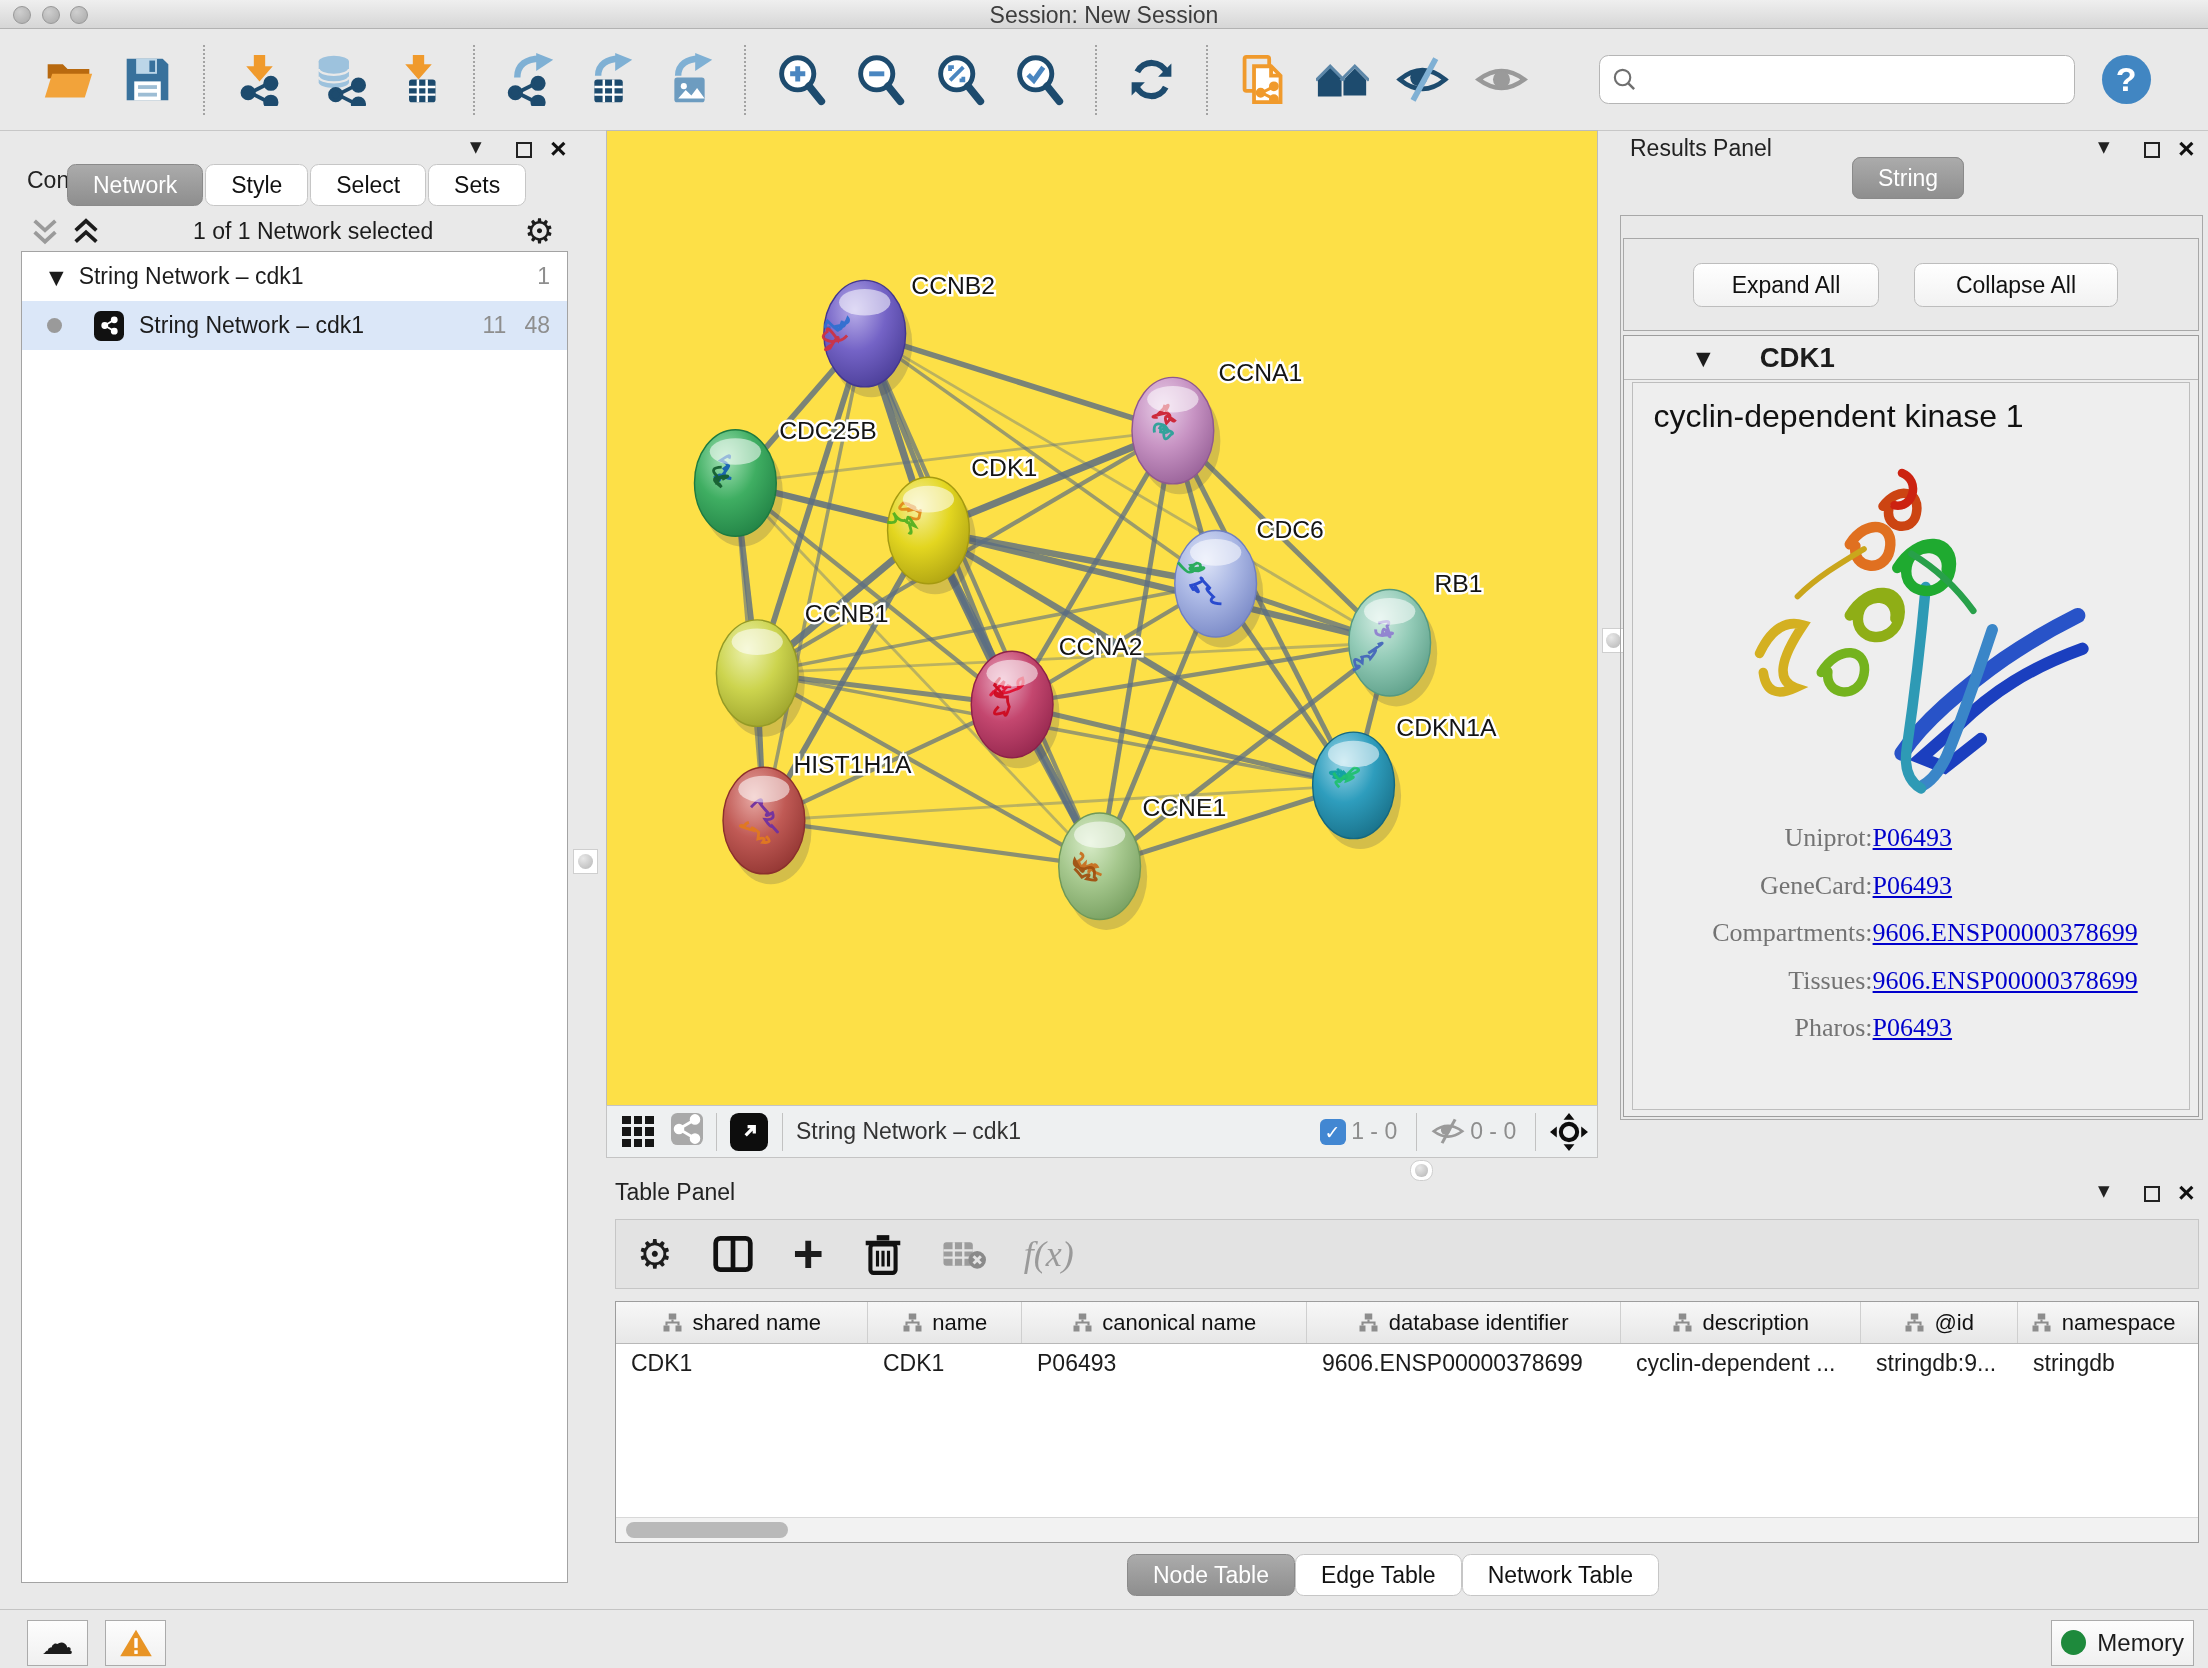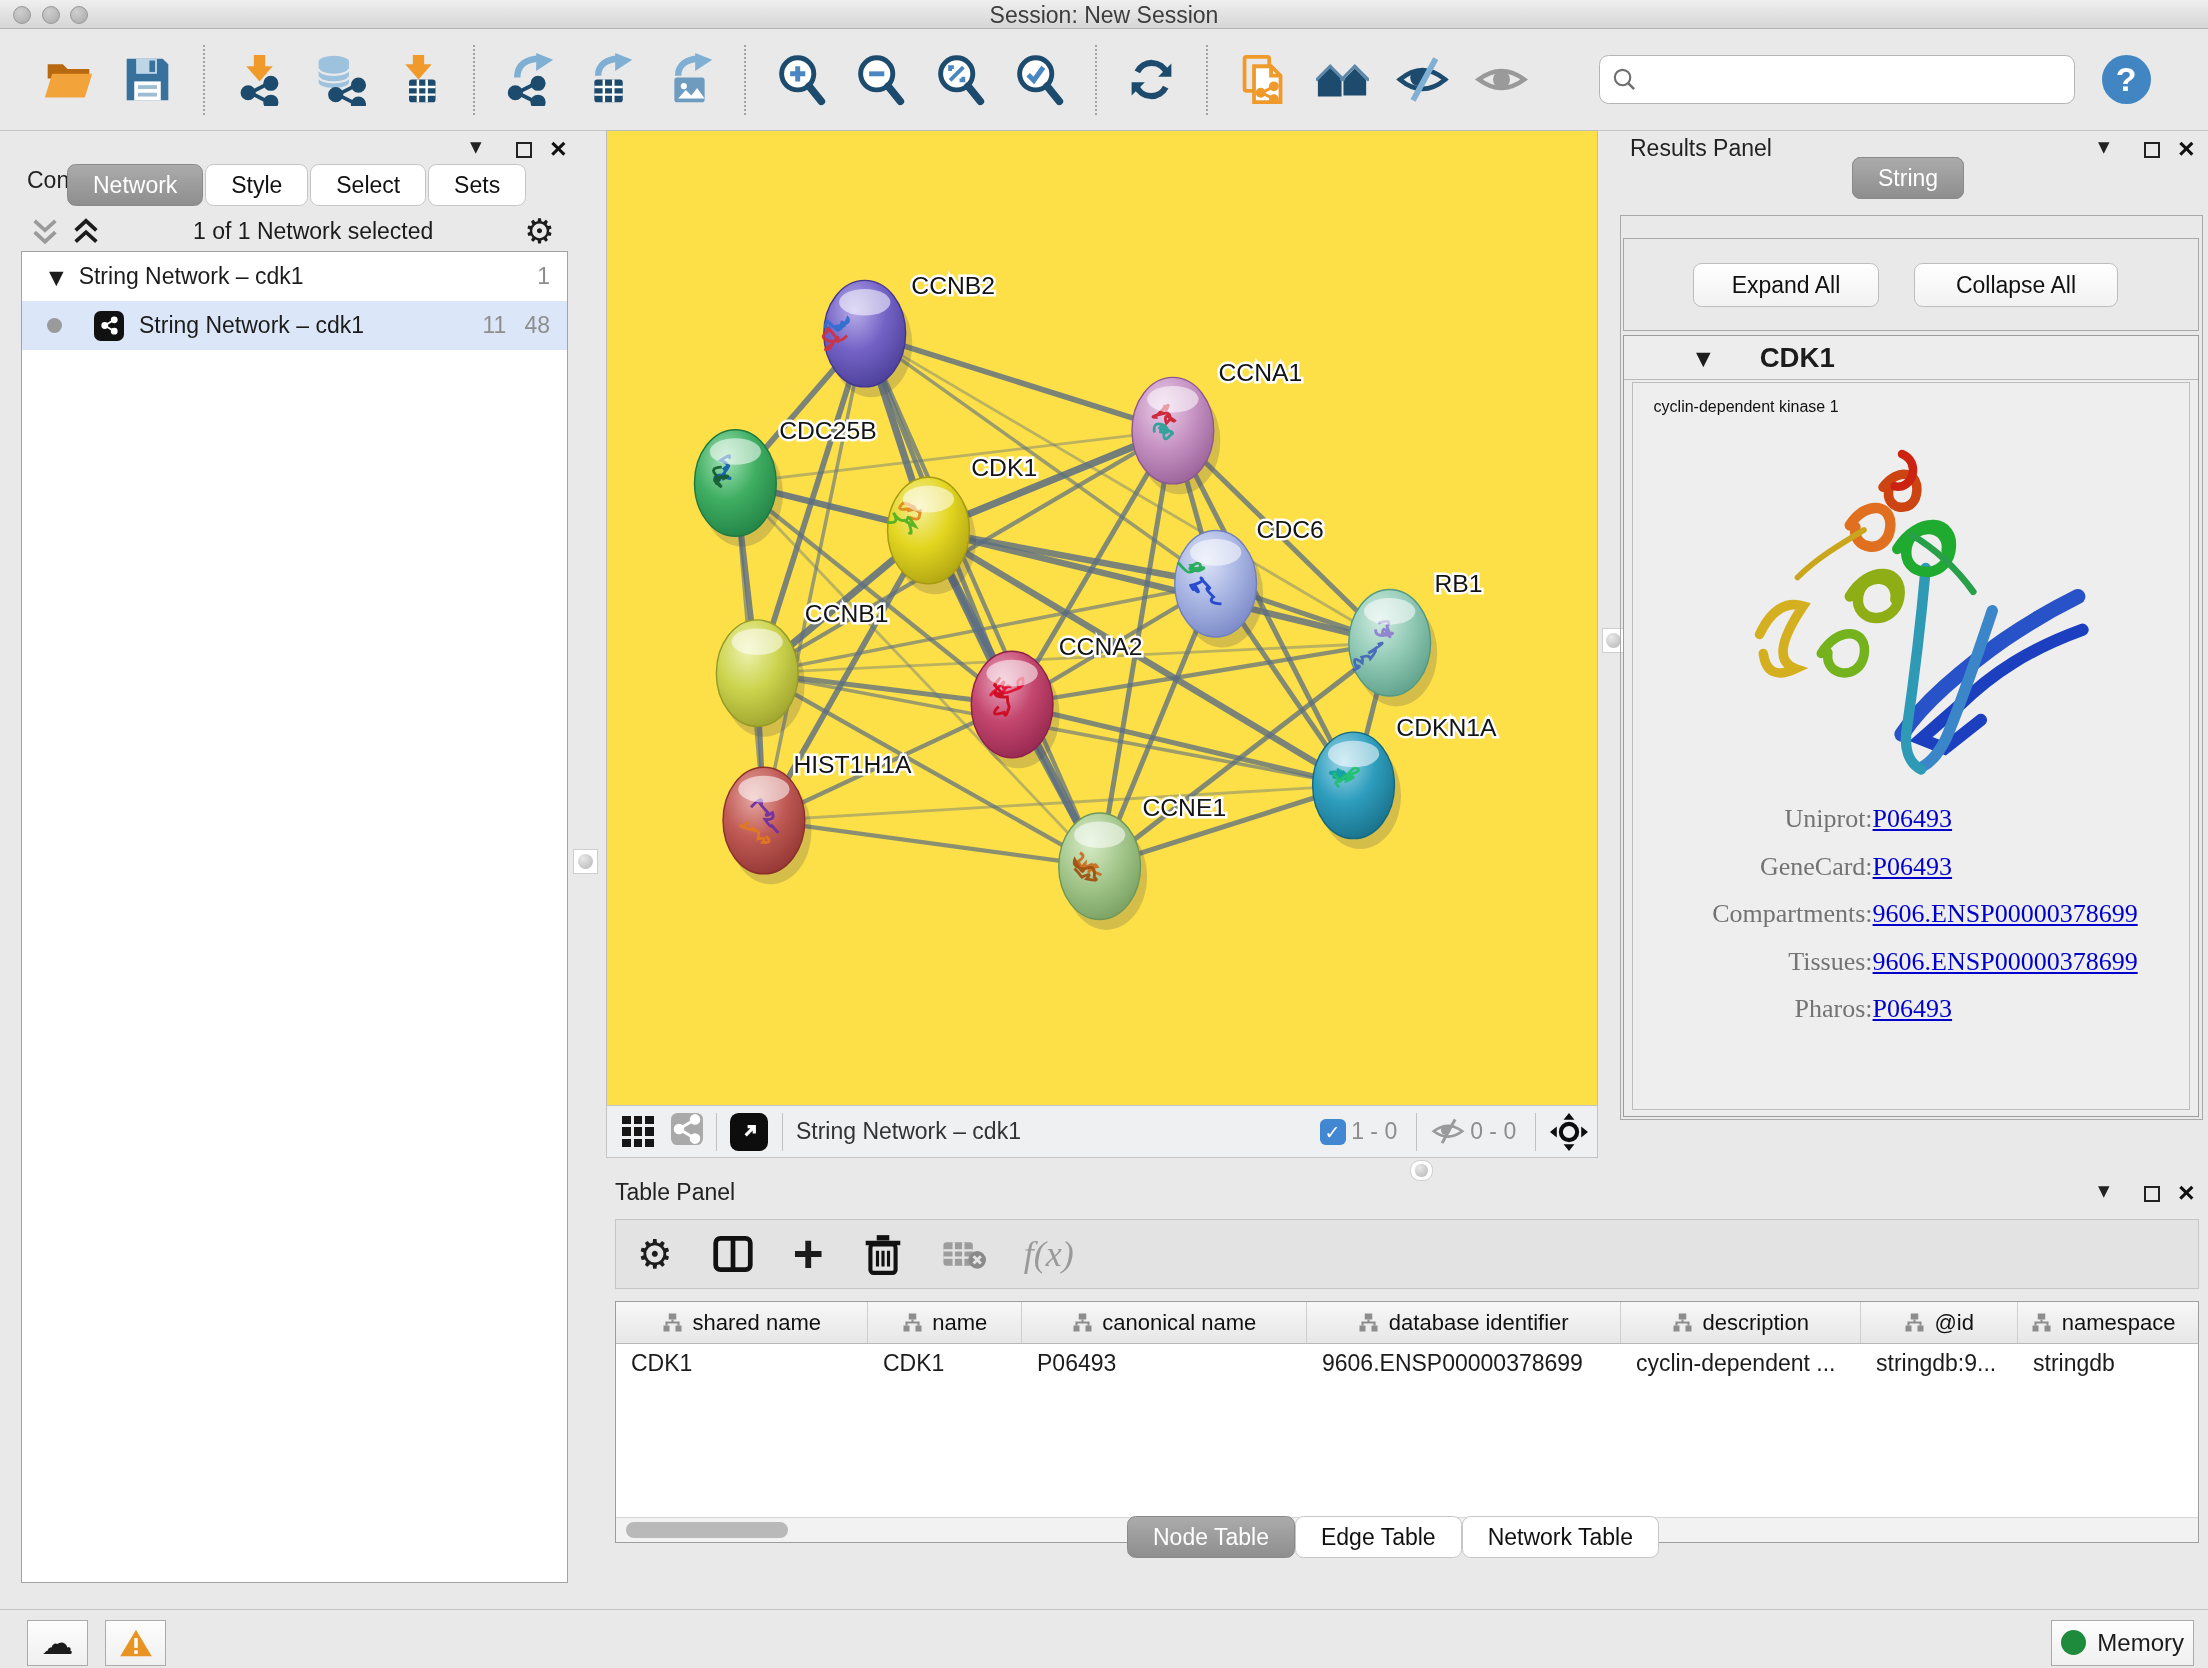--- a/index.html
+++ b/index.html
@@ -62,21 +62,21 @@
   .grip i { width:15px; height:15px; border-radius:50%; background:radial-gradient(circle at 35% 30%, #e8e8e8, #b5b5b5); display:block; }
 
   
   .rp-outerline { position:absolute; left:1620px; top:215px; width:583px; height:905px; border:1px solid #a8a8a8; }
   .rp-expand-box { position:absolute; left:1623px; top:238px; width:576px; height:93px; border:1.9px solid #a8a8a8; background:#e9e9e9; }
   .rp-btn { position:absolute; height:44px; background:linear-gradient(#ffffff,#f2f2f2); border:1px solid #bdbdbd;
     border-radius:8.6px; font-size:23px; display:flex; align-items:center; justify-content:center; color:#111; }
   .rp-cdk-box { position:absolute; left:1623px; top:335px; width:576px; height:782px; border:1.9px solid #9d9d9d; background:#ededed; }
   .rp-cdk-head { height:44px; border-bottom:1.9px solid #b9b9b9; display:flex; align-items:center; font-size:27.6px; font-weight:bold; }
   .rp-inner { position:absolute; left:7.6px; top:46px; right:7.6px; bottom:5.7px; border:1px solid #bdbdbd; background:#eeeeee; }
-  .rp-desc { font-size:16px; padding:15px 21px; color:#111; }
+  .rp-desc { font-size:32px; padding:15px 21px; color:#111; }
   .serif { font-family:"Liberation Serif", serif; }
   .xl-title { font-size:27.6px; font-weight:bold; padding:5.7px 0 7.6px 36px; }
   .xl-row { display:flex; font-size:26px; padding:6.7px 0 6.7px 59px; line-height:34px; }
   .xl-row .lbl { width:181px; color:#737373;text-align:right; }
   .xl-row a { color:#0000cc; text-decoration:underline; }
 
   
   .tp-toolbox { position:absolute; left:615px; top:1219px; width:1584px; height:70px; background:#e3e3e3;
     border:1px solid #c6c6c6; display:flex; align-items:center; padding:0 21px; }
   .tp-toolbox .ic { margin-right:38px; display:flex; align-items:center; justify-content:center; }
@@ -84,21 +84,21 @@
   .tbl-head { display:grid; grid-template-columns:252px 154px 285px 314px 240px 157px auto; background:linear-gradient(#f7f7f7,#e7e7e7);
     border-bottom:1px solid #b8b8b8; height:42px; }
   .tbl-head .hc { display:flex; align-items:center; justify-content:center; font-size:22px; color:#111;
     border-right:1px solid #cfcfcf; overflow:hidden; white-space:nowrap; gap:9.5px; }
   .tbl-row { display:grid; grid-template-columns:252px 154px 285px 314px 240px 157px auto; height:40px; }
   .tbl-row .dc { font-size:23px; padding:5.7px 0 0 15px; white-space:nowrap; overflow:hidden; }
   .tbl-body { flex:1; }
   .hscroll { height:25px; background:#f2f2f2; border-top:1px solid #d8d8d8; position:relative; }
   .hthumb { position:absolute; left:9.5px; top:3.8px; width:162px; height:16px; border-radius:8.6px; background:#b9b9b9; }
 
-  .bottom-tabs { position:absolute; top:1516px; left:1127px; display:flex; }
+  .bottom-tabs { position:absolute; top:1554px; left:1127px; display:flex; }
   .bottom-tabs .tabbtn { margin-right:0; border-radius:8.6px; }
 
   
   .statusbar { position:absolute; left:0; top:1609px; width:2208px; height:59px; background:#e9e9e9; border-top:1px solid #c4c4c4; }
   .st-btn { position:absolute; top:9.5px; height:46px; background:linear-gradient(#fdfdfd,#f0f0f0); border:1.9px solid #ababab;
     display:flex; align-items:center; justify-content:center; }
   .mem-dot { width:25px; height:25px; border-radius:50%; background:#1e8a3c; margin-right:11.4px; }
 
   text { font-family:"Liberation Sans", sans-serif; }
 </style>

